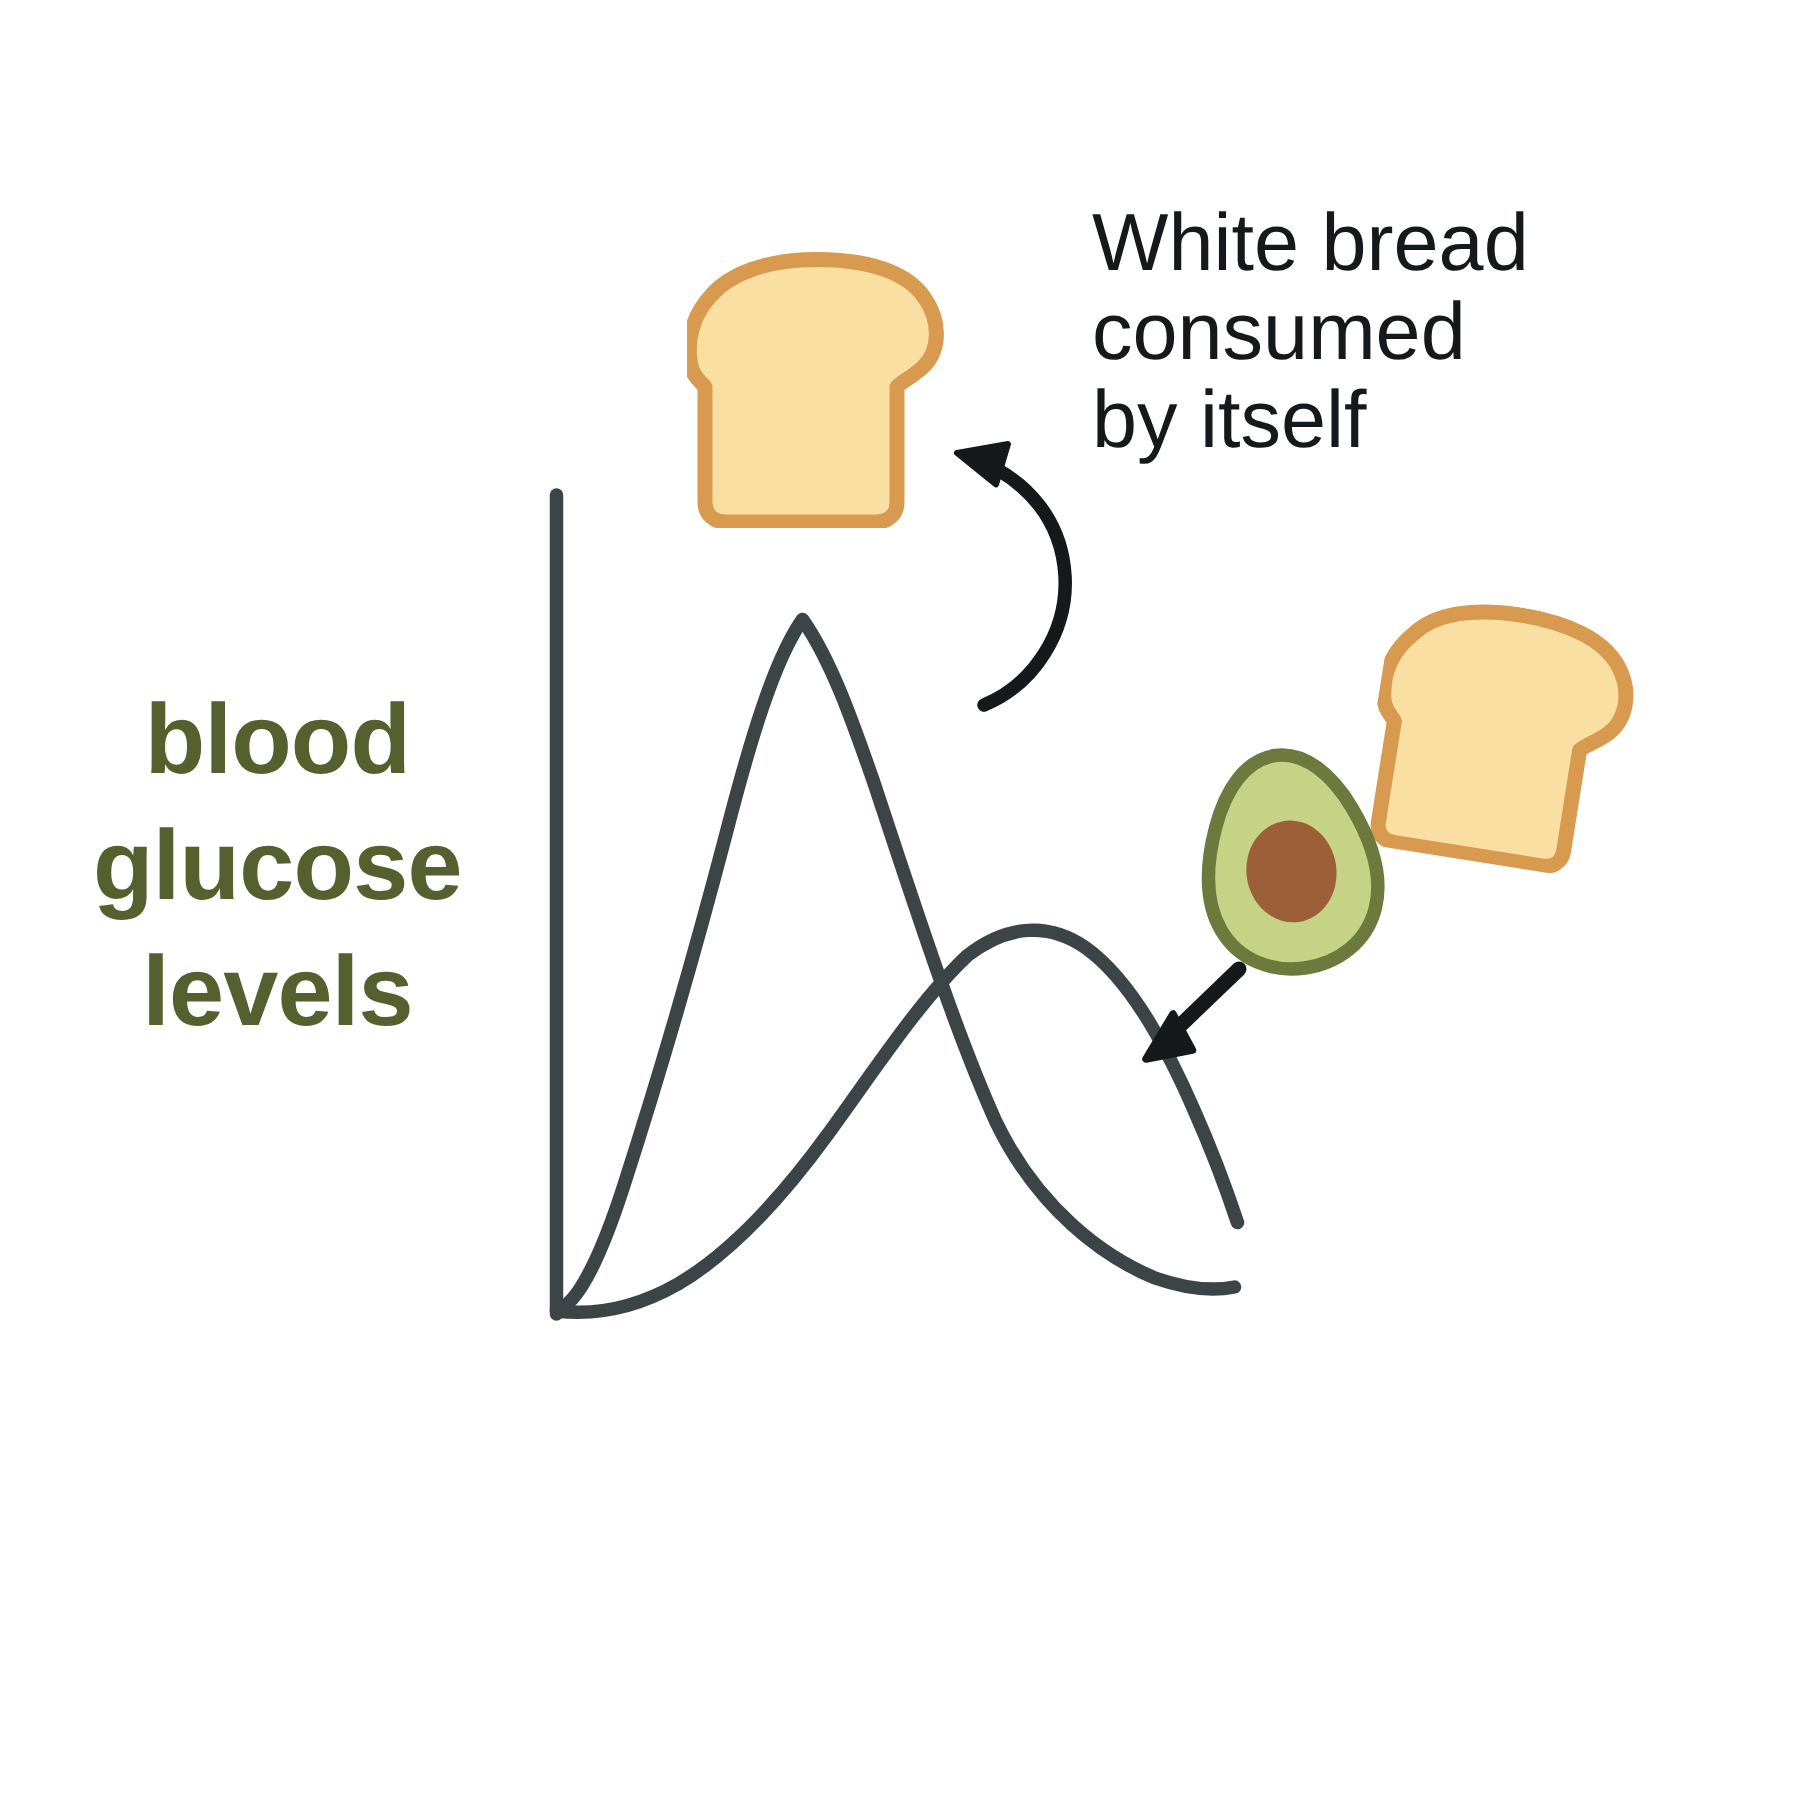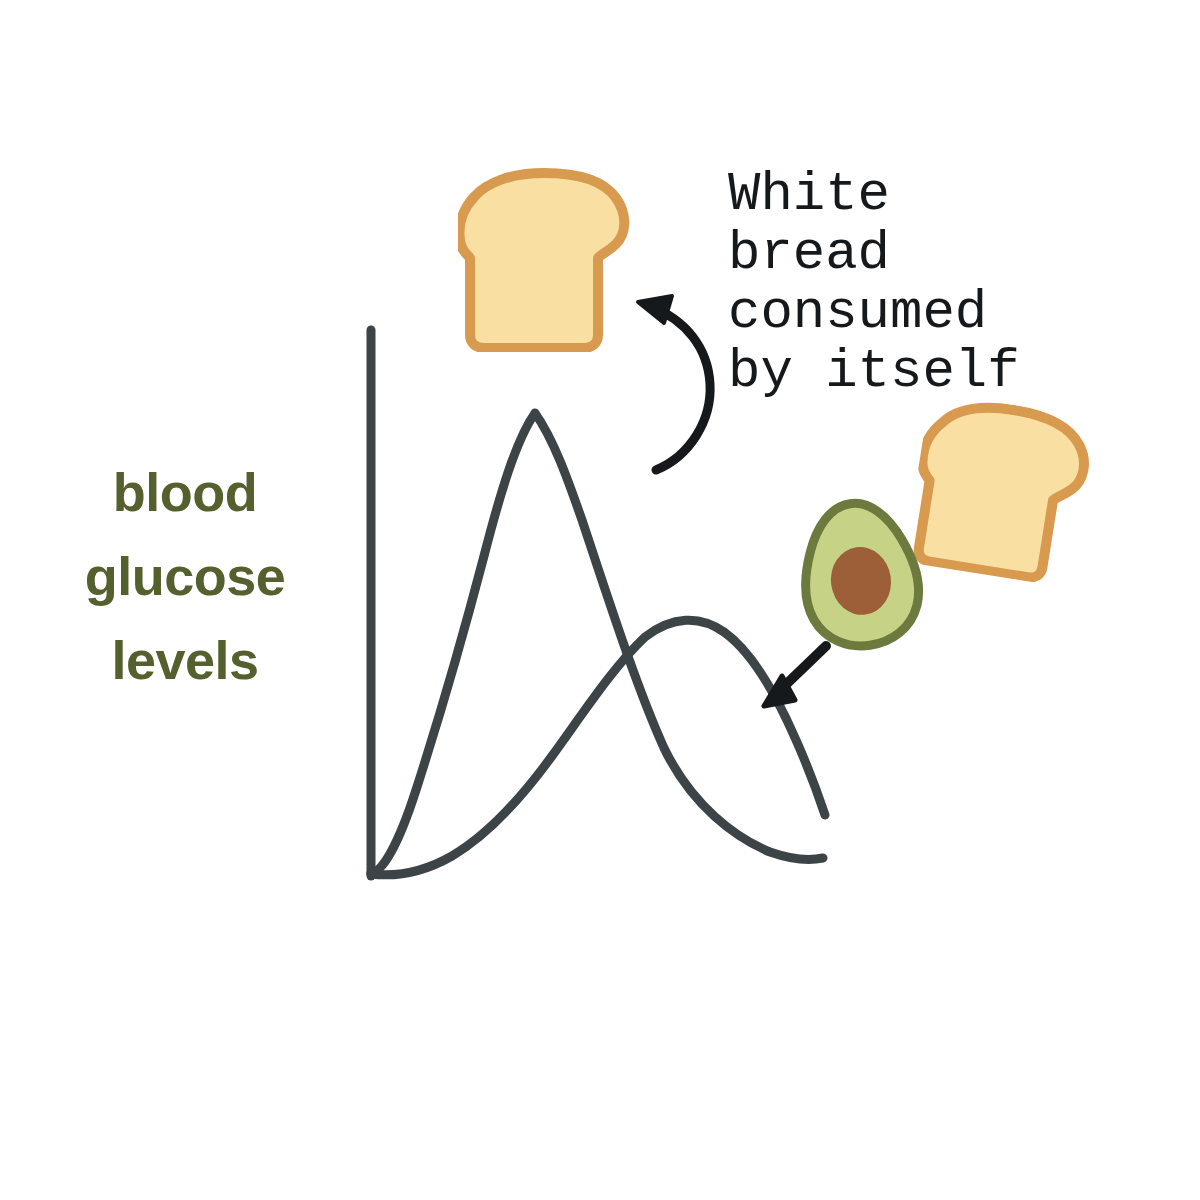--- a/index.html
+++ b/index.html
@@ -18,21 +18,21 @@
 
   
   #axis-label {
     position: absolute;
     left: 40px;
     top: 450px;
     width: 290px;
     text-align: center;
     font-family: "Liberation Sans", sans-serif;
     font-weight: 700;
-    font-size: 54px;
+    font-size: 66px;
     line-height: 84px;
     letter-spacing: -0.5px;
     color: #55602f;
     white-space: pre-line;
   }
 
   
   #chart-svg {
     position: absolute;
     left: 0;
@@ -41,26 +41,25 @@
     height: 1200px;
     pointer-events: none;
   }
 
   
   #callout-top {
     position: absolute;
     left: 728px;
     top: 133px;
     width: 345px;
-    font-family: Liberation Mono, monospace;
+    font-family: Liberation Sans, sans-serif;
     font-size: 54px;
     line-height: 59px;
     color: #16191c;
     white-space: pre-line;
-    margin-top: 32px;
   }
   #callout-right {
     position: absolute;
     left: 840px;
     top: 659px;
     width: 290px;
     font-family: "Liberation Serif", serif;
     font-size: 36px;
     line-height: 48px;
     color: #16191c;

